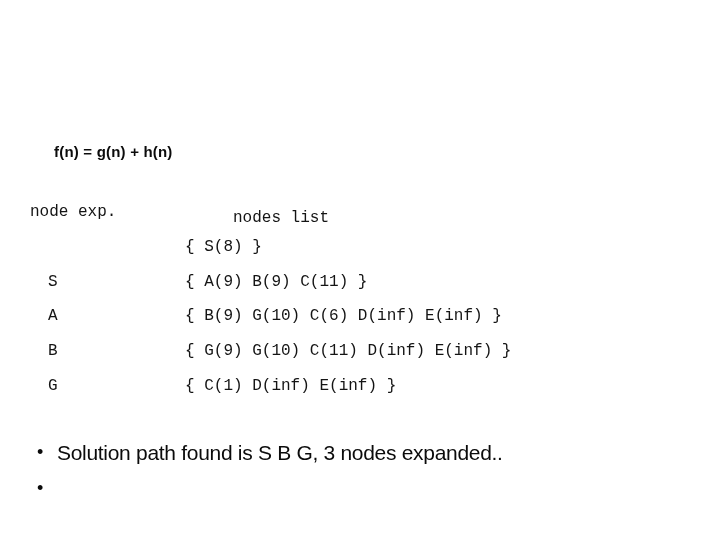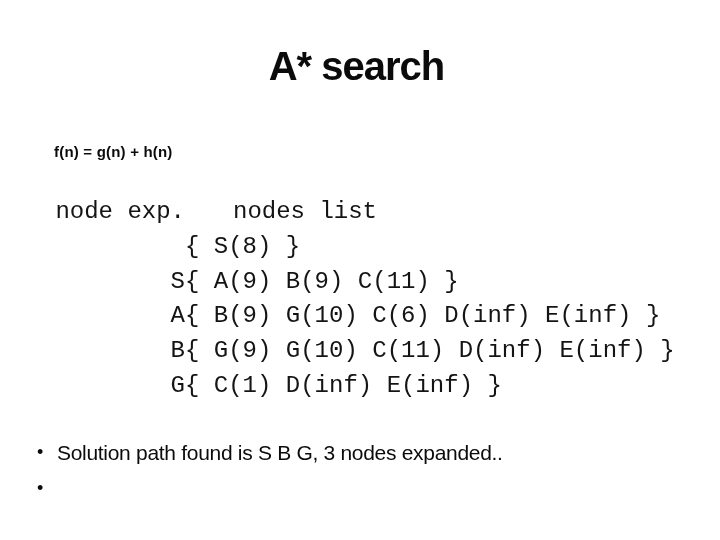--- a/index.html
+++ b/index.html
@@ -39,41 +39,41 @@
     line-height: 18px;
     letter-spacing: 0.2px;
     color: #0b0b0b;
     margin-left: 24px;
   }
   .trace {
     position: absolute;
     left: 30px;
     top: 195px;
     font-family: "Liberation Mono", monospace;
-    font-size: 24px;
+    font-size: 16px;
     color: #141414;
-    text-align: right;
   }
   .trace-row {
     display: flex;
     height: 34.75px;
     line-height: 34.75px;
     white-space: pre;
   }
   .col-node {
     flex: none;
     width: 155px;
     padding-left: 18px;
     box-sizing: border-box;
   }
   .trace-row.header .col-node {
     padding-left: 0;
   }
   .trace-row.header .col-list {
     padding-left: 48px;
+    margin-top: 6px;
   }
   .bullets {
     position: absolute;
     left: 30px;
     top: 440px;
   }
   .bullet-row {
     display: flex;
     height: 25px;
     line-height: 25px;
@@ -89,21 +89,20 @@
     padding-left: 7px;
     box-sizing: border-box;
     font-size: 18px;
   }
 </style>
 </head>
 <body>
 
 <div class="slide">
 
-  <h1 class="title">A* search</h1>
 
   <div class="formula">f(n) = g(n) + h(n)</div>
 
   <div class="trace">
     <div class="trace-row header">
       <span class="col-node">node exp.</span>
       <span class="col-list">nodes list</span>
     </div>
 
     <div class="trace-row">

